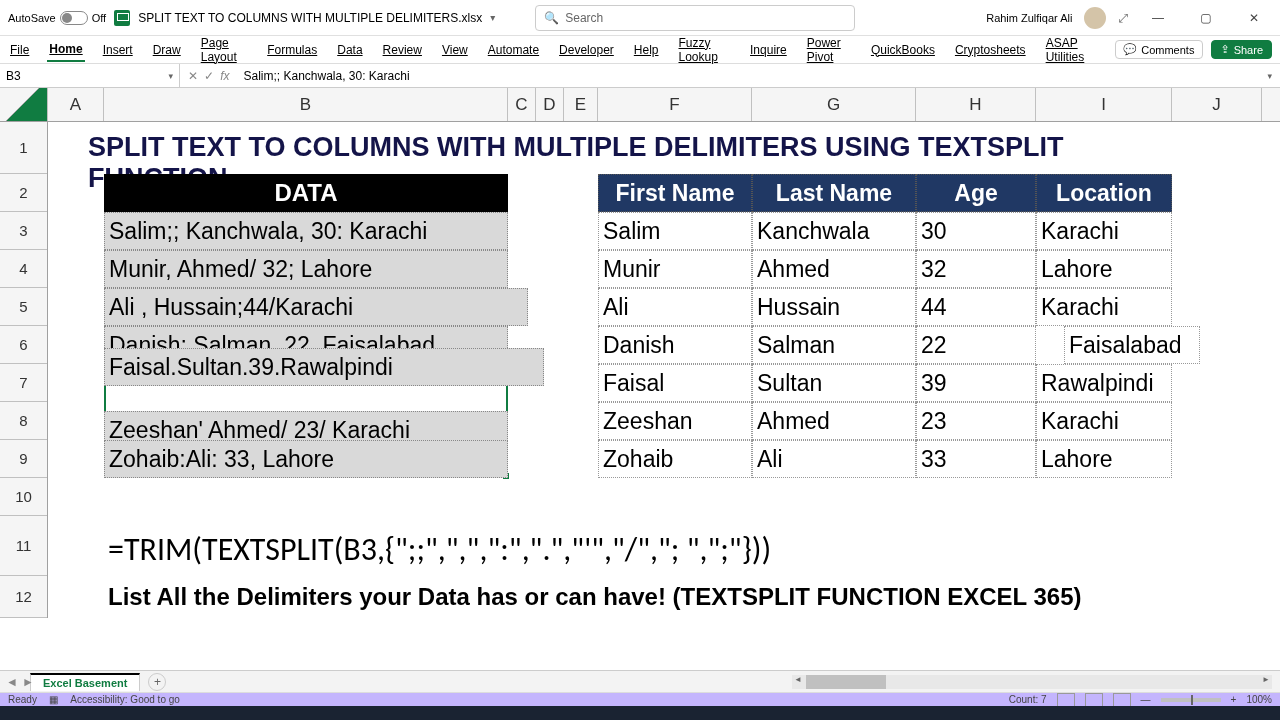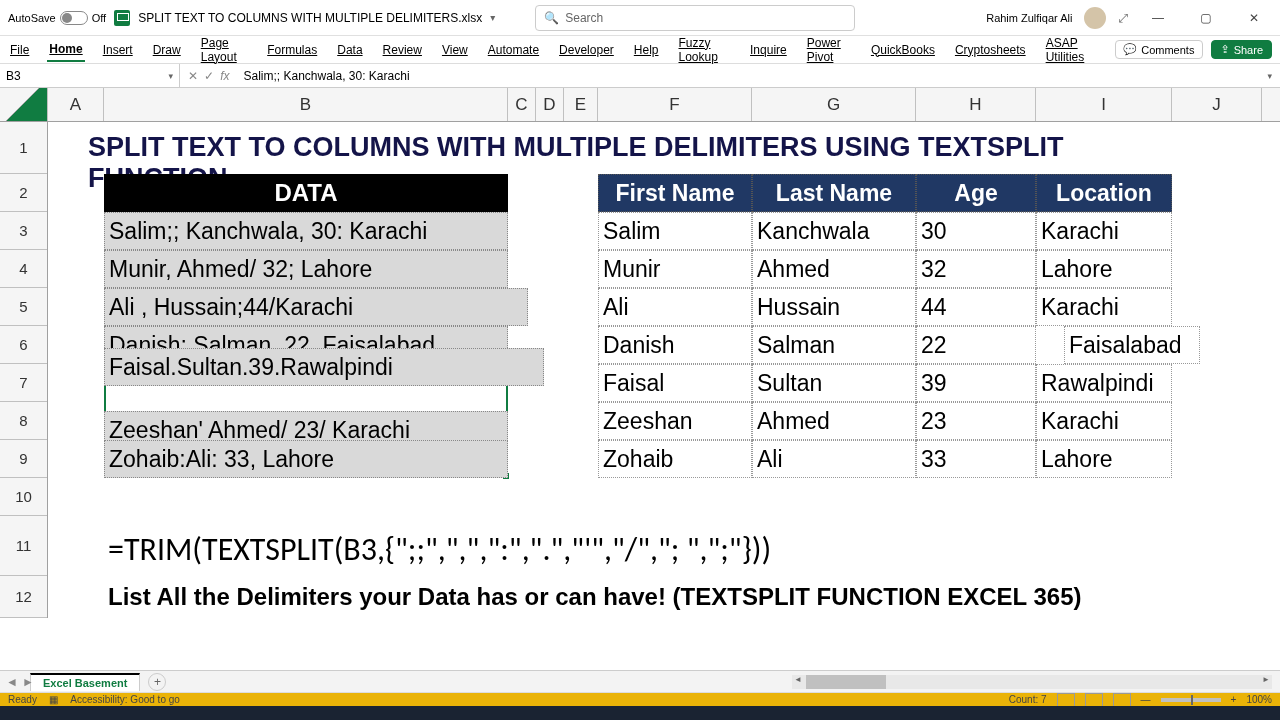--- a/index.html
+++ b/index.html
@@ -60,21 +60,21 @@
 
 .sheet-tabs { position: absolute; bottom: 28px; left: 0; right: 0; height: 22px; background: #f3f3f3; display: flex; align-items: center; border-top: 1px solid #ccc; padding-left: 30px; }
 .sheet-tabs .arrows { display: flex; gap: 4px; color: #888; position: absolute; left: 6px; }
 .sheet-tabs .stab { background: #fff; padding: 2px 12px; border: 1px solid #ccc; border-bottom: none; font-size: 11px; font-weight: 700; color: #107c41; border-top: 2px solid #000000; }
 .sheet-tabs .add { margin-left: 8px; width: 18px; height: 18px; border: 1px solid #ccc; border-radius: 50%; display: flex; align-items: center; justify-content: center; color: #666; font-size: 12px; }
 .sheet-tabs .scroll { margin-left: auto; width: 480px; height: 14px; background: #e8e8e8; margin-right: 8px; position: relative; }
 .sheet-tabs .scroll::before { content: '◄'; position: absolute; left: 2px; font-size: 8px; color: #666; }
 .sheet-tabs .scroll::after { content: '►'; position: absolute; right: 2px; font-size: 8px; color: #666; }
 .sheet-tabs .scroll .thumb { position: absolute; left: 14px; width: 80px; height: 100%; background: #c0c0c0; }
 
-.statusbar { position: absolute; bottom: 14px; left: 0; right: 0; height: 14px; background: #eab308; display: flex; align-items: center; font-size: 10px; padding: 0 8px; color: #444; border-top: 1px solid #ddd; }
+.statusbar { position: absolute; bottom: 14px; left: 0; right: 0; height: 14px; background: #c4b5fd; display: flex; align-items: center; font-size: 10px; padding: 0 8px; color: #444; border-top: 1px solid #ddd; }
 .statusbar .right { margin-left: auto; display: flex; gap: 10px; align-items: center; }
 .statusbar .view-btn { width: 18px; height: 14px; border: 1px solid #999; }
 
 .taskbar { position: absolute; bottom: 0; left: 0; right: 0; height: 14px; background: #1a2332; display: flex; align-items: center; padding: 0 6px; gap: 8px; flex-direction: column; }
 .taskbar .tb-ico { width: 12px; height: 10px; background: #4a90d9; border-radius: 1px; }
 .taskbar .tb-ico.w { background: #fff; }
 .taskbar .tb-ico.g { background: #4caf50; }
 .taskbar .tb-ico.o { background: #ff9800; }
 .taskbar .tb-ico.r { background: #f44336; }
 .taskbar .tb-ico.y { background: #ffeb3b; }

